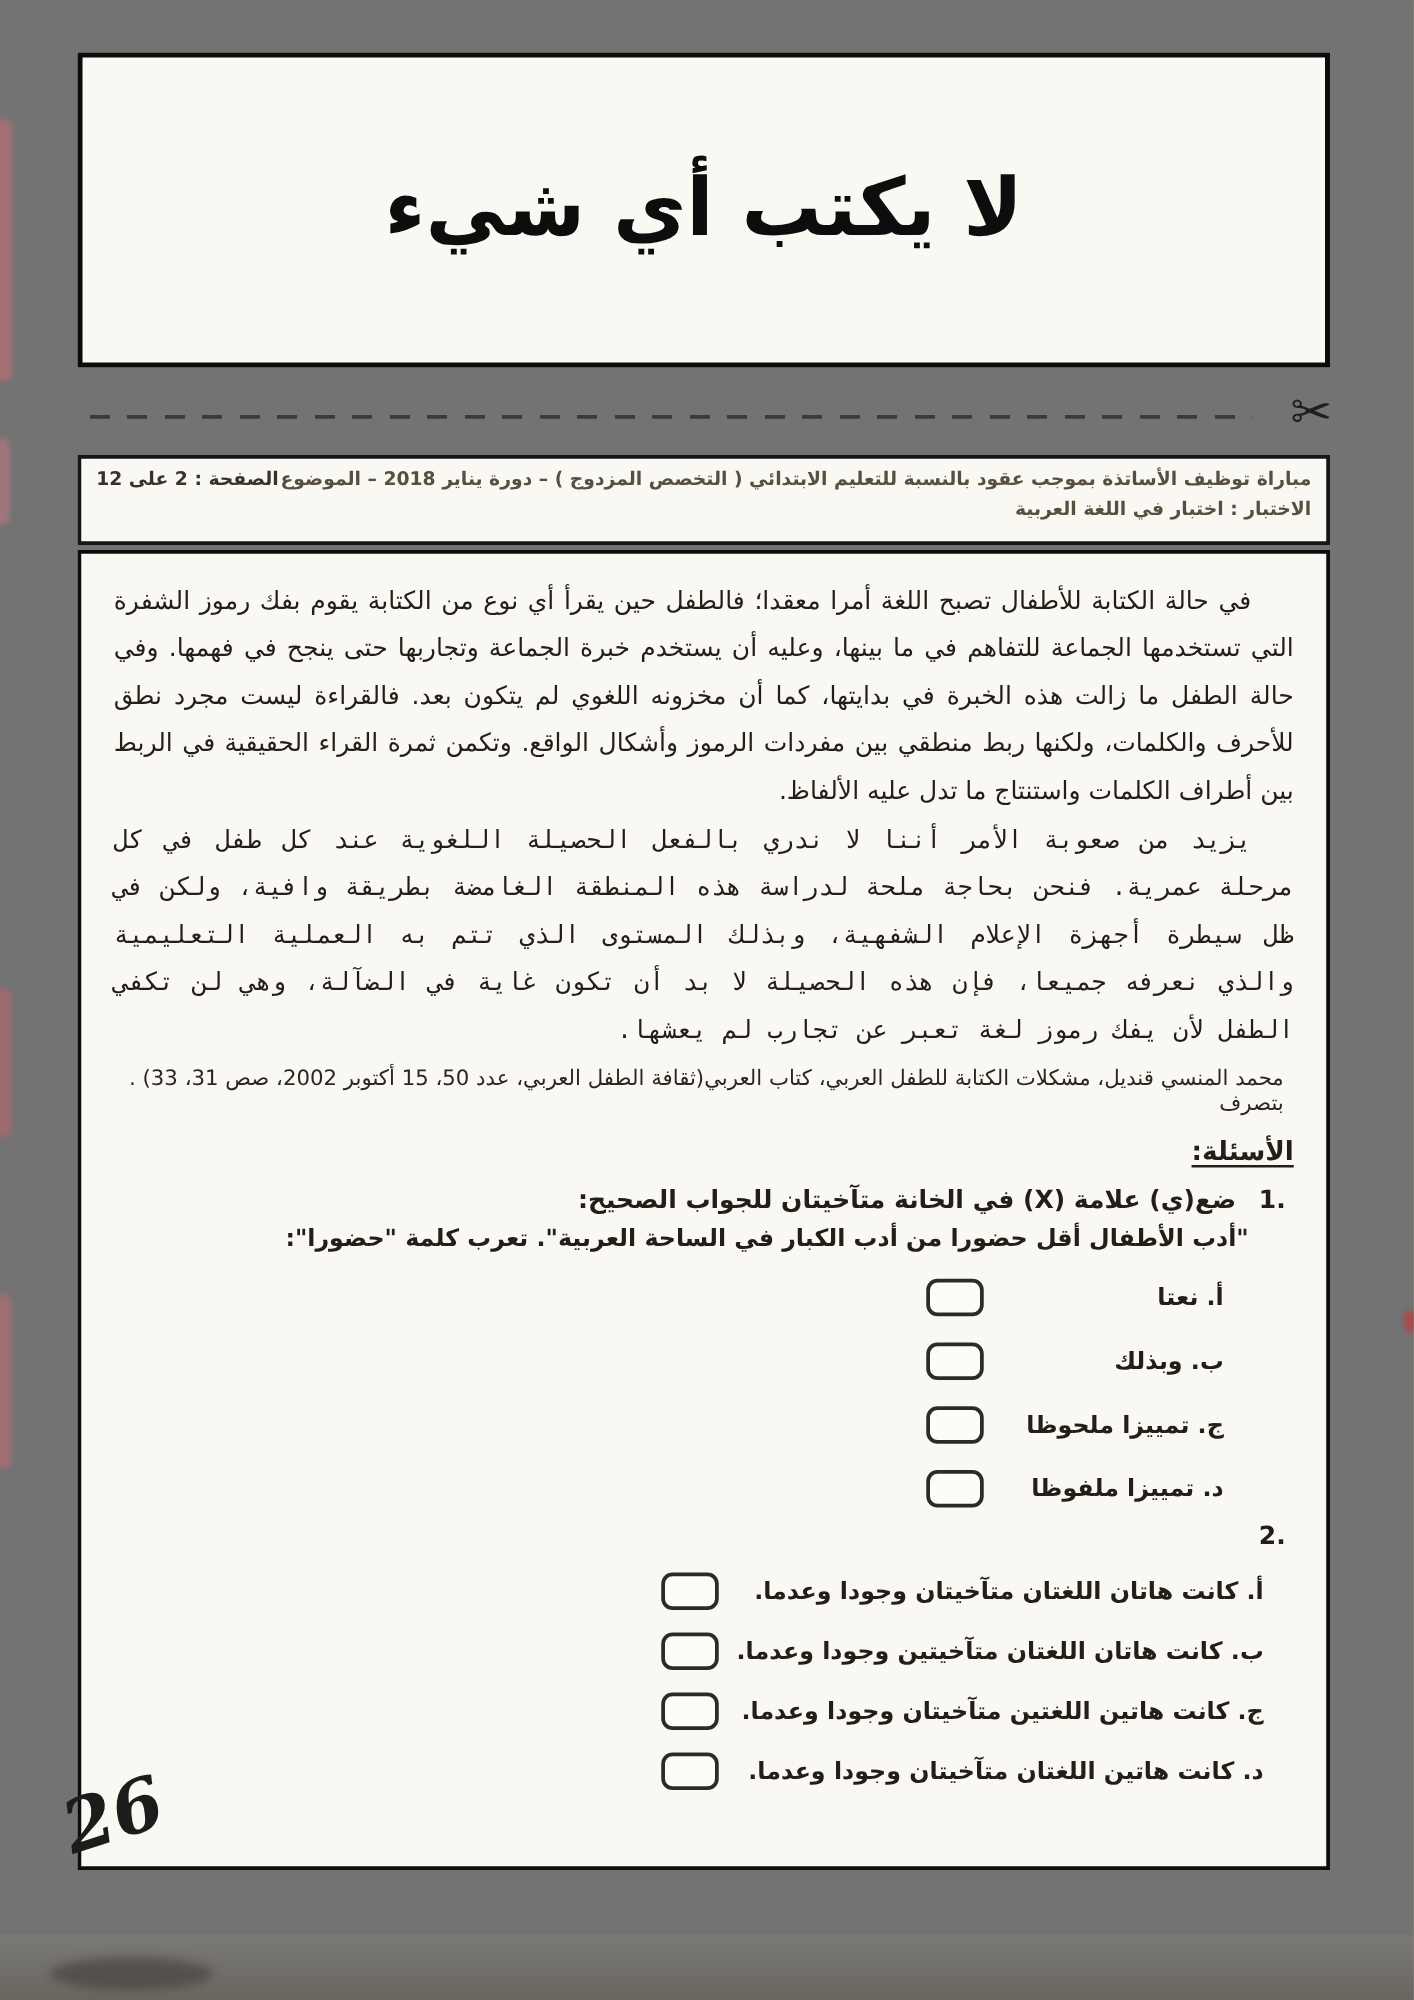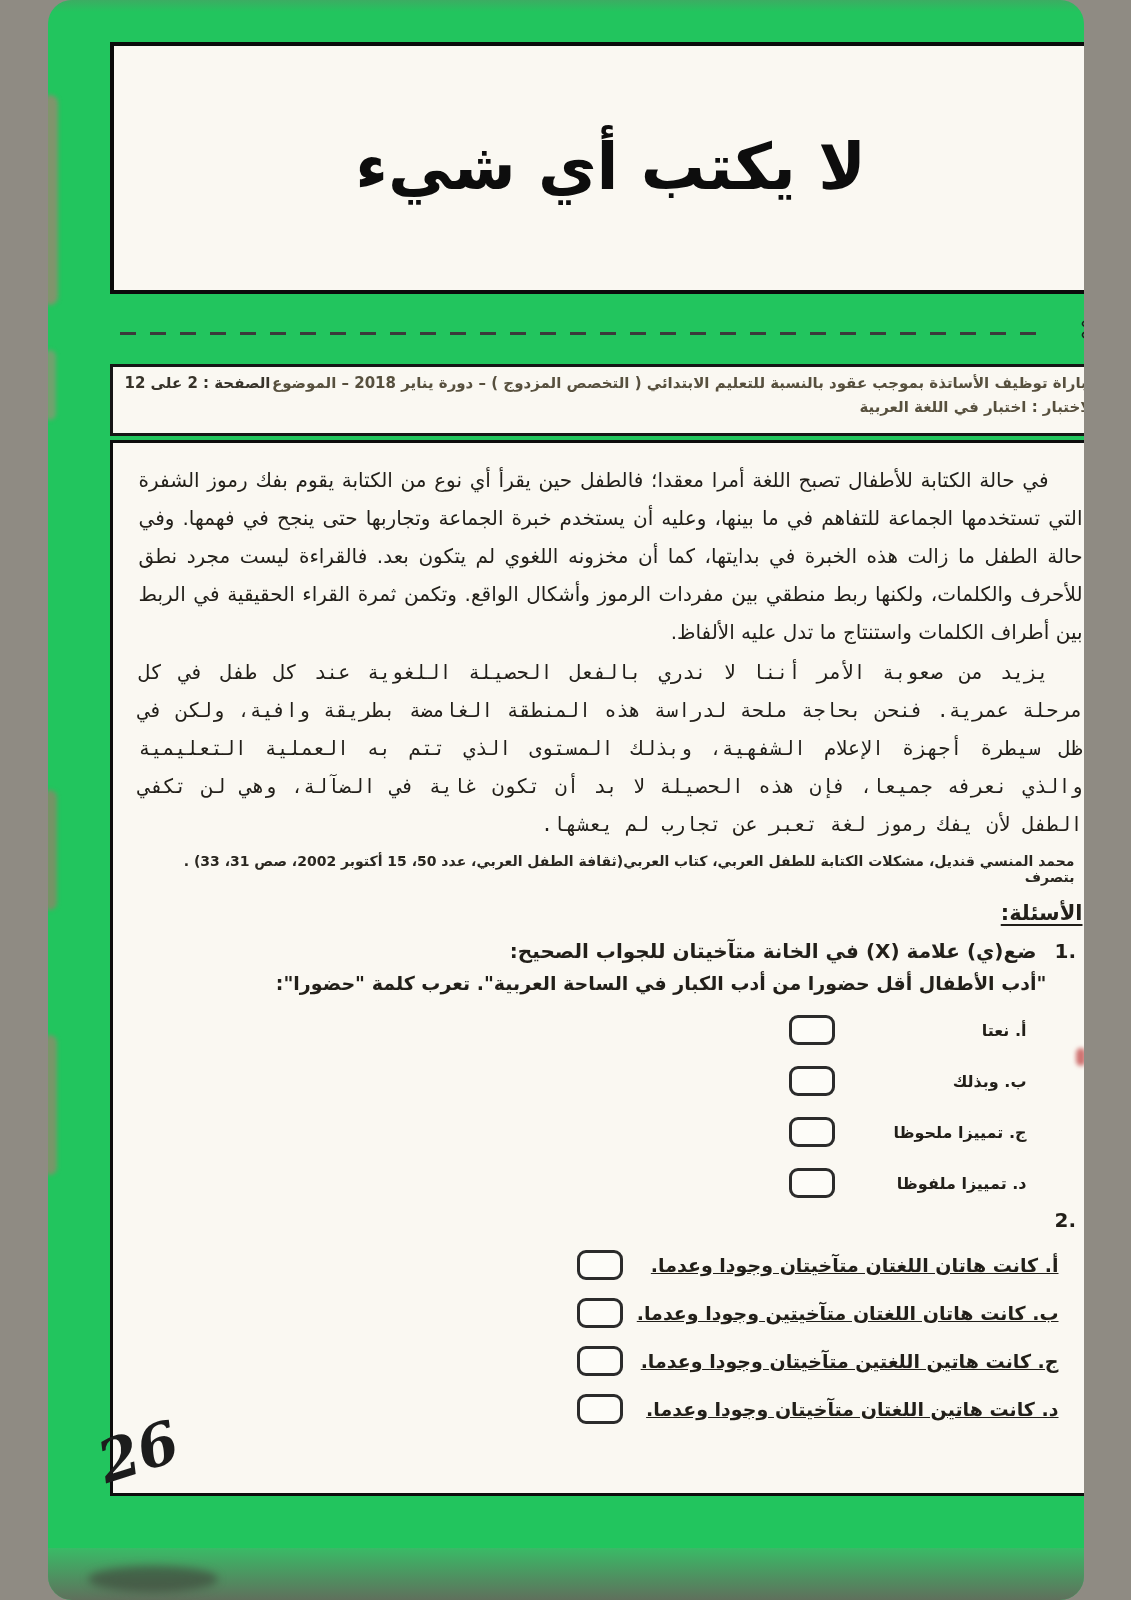--- a/index.html
+++ b/index.html
@@ -1,26 +1,25 @@
 <!DOCTYPE html>
 <html lang="ar"><head>
 <meta charset="utf-8">
 <style>
   * { box-sizing: border-box; margin: 0; padding: 0; }
   html, body { margin: 0; padding: 0; background: #8f8b83; }
   body { font-family: "DejaVu Sans", sans-serif; }
 
   .canvas {
     position: relative;
-    width: 1036px;
+    width: 1131px;
     height: 1600px;
-    background: #22c55e;
+    background: #737373;
     overflow: hidden;
     margin: 0 auto;
-    border-radius: 24px;
   }
 
   .top-edge {
     position: absolute; top: 0; left: 0; right: 0; height: 12px;
     background: linear-gradient(180deg, rgba(120,116,108,.30), transparent);
   }
 
   
   .no-write-frame {
     position: absolute; left: 62px; top: 42px;
@@ -78,26 +77,25 @@
     overflow: hidden;
   }
   .passage {
     font-size: 20px;
     line-height: 1.9;
     text-align: justify;
     text-indent: 34px;
   }
   .passage + .passage { margin-top: 4px; font-family: Liberation Mono, monospace; }
   .citation {
-    font-size: 14px;
+    font-size: 17px;
     margin-top: 8px;
     padding-right: 8px;
     color: #2a2720;
     text-align: right;
-    font-weight: bold;
   }
   .questions-title {
     display: inline-block;
     font-size: 21px;
     font-weight: bold;
     text-decoration: underline;
     text-underline-offset: 4px;
     margin: 16px 0 4px;
   }
 
@@ -107,22 +105,22 @@
     margin-top: 10px; align-items: baseline;
   }
   .q-num { direction: ltr; min-width: 28px; text-align: left; }
   .q-sub {
     font-size: 19px; font-weight: bold;
     margin: 9px 36px 2px 0;
   }
 
   .option { display: flex; direction: rtl; align-items: center; }
   .q1-options .option { padding-right: 56px; margin-top: 21px; }
-  .q1-options .opt-label { width: 192px; font-size: 16px; font-weight: 600; padding-left: 27px; }
-  .q2-options .option { padding-right: 24px; margin-top: 18px; text-decoration: underline; }
+  .q1-options .opt-label { width: 192px; font-size: 19px; font-weight: 600; padding-left: 27px; }
+  .q2-options .option { padding-right: 24px; margin-top: 18px; }
   .q2-options .opt-label { width: 436px; font-size: 19px; font-weight: 600; }
   .checkbox {
     flex: 0 0 auto;
     width: 46px; height: 30px;
     border: 3px solid #2b2b2b;
     border-radius: 9px;
     background: #fdfcf8;
   }
 
   

